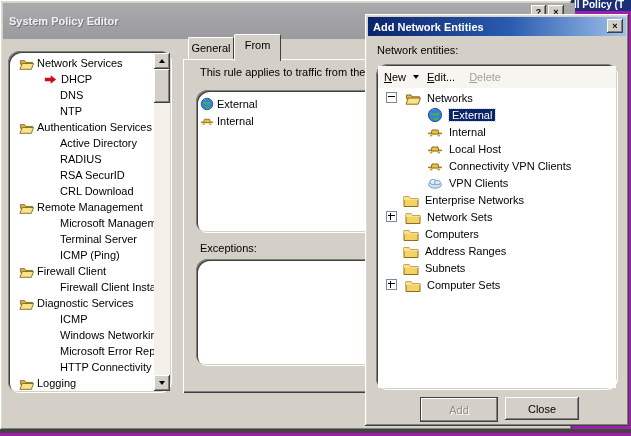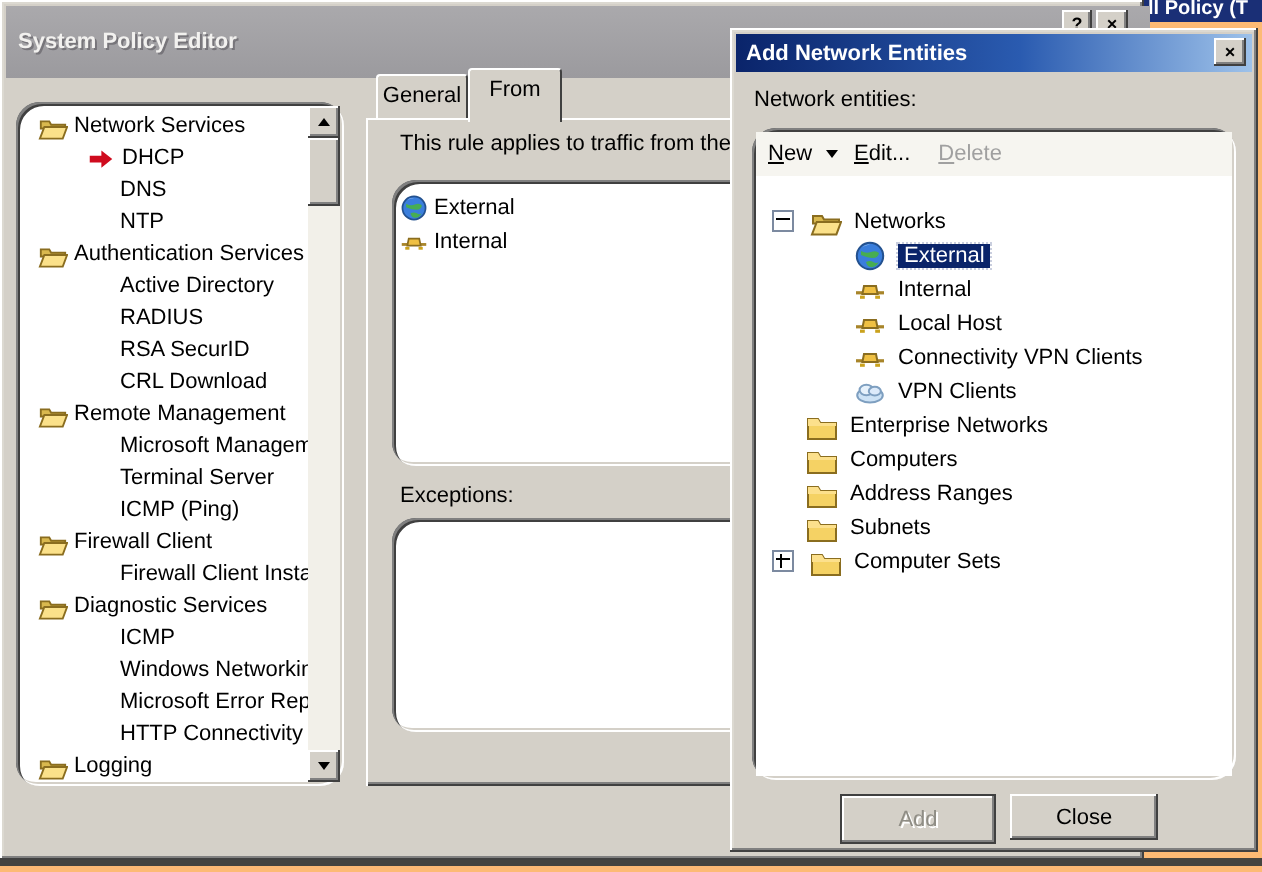--- a/index.html
+++ b/index.html
@@ -1,17 +1,17 @@
 <!DOCTYPE html>
 <html><head>
 <meta charset="utf-8">
 <style>
   html,body{margin:0;padding:0;}
   body{font-family:"Liberation Sans",sans-serif;font-size:11px;color:#000;}
-  #screen{position:relative;width:631px;height:436px;background:#fdba74;overflow:hidden;}
+  #screen{position:relative;width:631px;height:436px;background:#a21caf;overflow:hidden;}
 
   
   .face{background:#d4d0c8;}
   .raised-win{box-shadow:inset -1px -1px 0 #404040, inset 1px 1px 0 #fff,
               inset -2px -2px 0 #808080, inset 2px 2px 0 #dcd9d1;}
   .sunken{background:#fff;box-shadow:inset 1px 1px 0 #808080, inset -1px -1px 0 #fff,
           inset 2px 2px 0 #404040, inset -2px -2px 0 #d4d0c8;border-radius:12px;}
   .btn{background:#d4d0c8;box-shadow:inset -1px -1px 0 #404040, inset 1px 1px 0 #fff,
        inset -2px -2px 0 #808080;display:flex;align-items:center;justify-content:center;}
   .btn-default-disabled{background:#d4d0c8;border:1px solid #404040;
@@ -280,21 +280,21 @@
         </span>
         <span class="tri-drop"></span>
         <span class="tb-item">
           <span class="u">E</span><span>dit...</span>
         </span>
         <span class="tb-item disabled-txt">
           <span class="u">D</span><span>elete</span>
         </span>
       </div>
 
-      <div class="abs" style="left:2px;top:24px;right:2px;bottom:2px;background:#fff;overflow:hidden;padding-top:14px;">
+      <div class="abs" style="left:2px;top:24px;right:2px;bottom:2px;background:#fff;overflow:hidden;padding-top:1px;">
         <div class="arow padA">
           <span class="expand minus"></span>
           <svg class="ic16">
               <use href="#i-folder-open"></use>
             </svg>
           <span>Networks</span>
         </div>
         <div class="arow padC">
           <svg class="ic16">
               <use href="#i-globe"></use>
@@ -324,43 +324,50 @@
               <use href="#i-cloud"></use>
             </svg>
           <span>VPN Clients</span>
         </div>
         <div class="arow padB">
           <svg class="ic16">
               <use href="#i-folder"></use>
             </svg>
           <span>Enterprise Networks</span>
         </div>
-        <div class="arow padB">
-          <svg class="ic16">
-              <use href="#i-folder"></use>
-            </svg>
-          <span>Computers</span>
-        </div>
-        <div class="arow padB">
-          <svg class="ic16">
-              <use href="#i-folder"></use>
-            </svg>
-          <span>Address Ranges</span>
-        </div>
-        <div class="arow padB">
-          <svg class="ic16">
-              <use href="#i-folder"></use>
-            </svg>
-          <span>Subnets</span>
-        </div>
         <div class="arow padA">
           <span class="expand plus"></span>
           <svg class="ic16">
               <use href="#i-folder"></use>
             </svg>
+          <span>Network Sets</span>
+        </div>
+        <div class="arow padB">
+          <svg class="ic16">
+              <use href="#i-folder"></use>
+            </svg>
+          <span>Computers</span>
+        </div>
+        <div class="arow padB">
+          <svg class="ic16">
+              <use href="#i-folder"></use>
+            </svg>
+          <span>Address Ranges</span>
+        </div>
+        <div class="arow padB">
+          <svg class="ic16">
+              <use href="#i-folder"></use>
+            </svg>
+          <span>Subnets</span>
+        </div>
+        <div class="arow padA">
+          <span class="expand plus"></span>
+          <svg class="ic16">
+              <use href="#i-folder"></use>
+            </svg>
           <span>Computer Sets</span>
         </div>
       </div>
     </div>
 
     <div class="abs btn-default-disabled" style="left:55px;top:383px;width:76px;height:23px;">
       <span>Add</span>
     </div>
     <div class="abs btn" style="left:140px;top:383px;width:74px;height:23px;">
       <span>Close</span>

